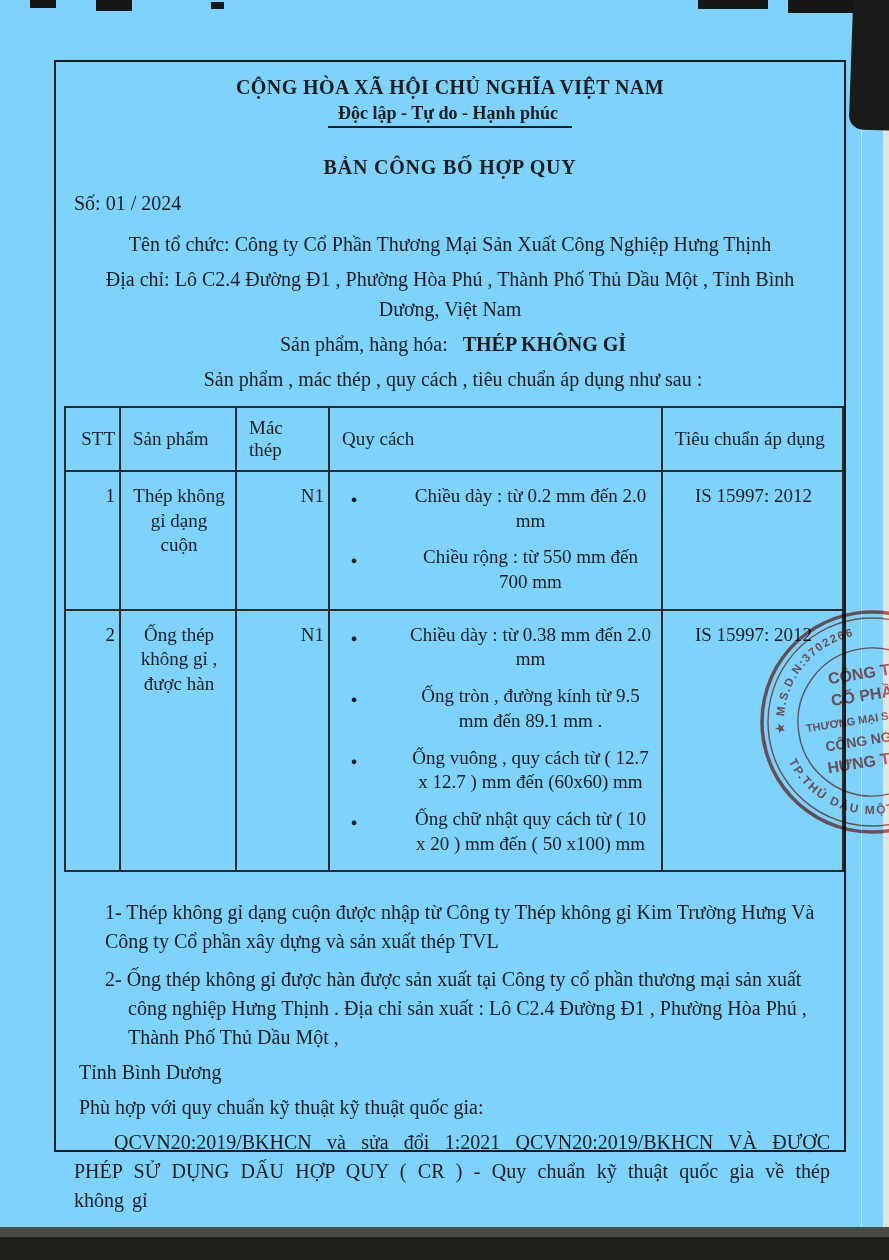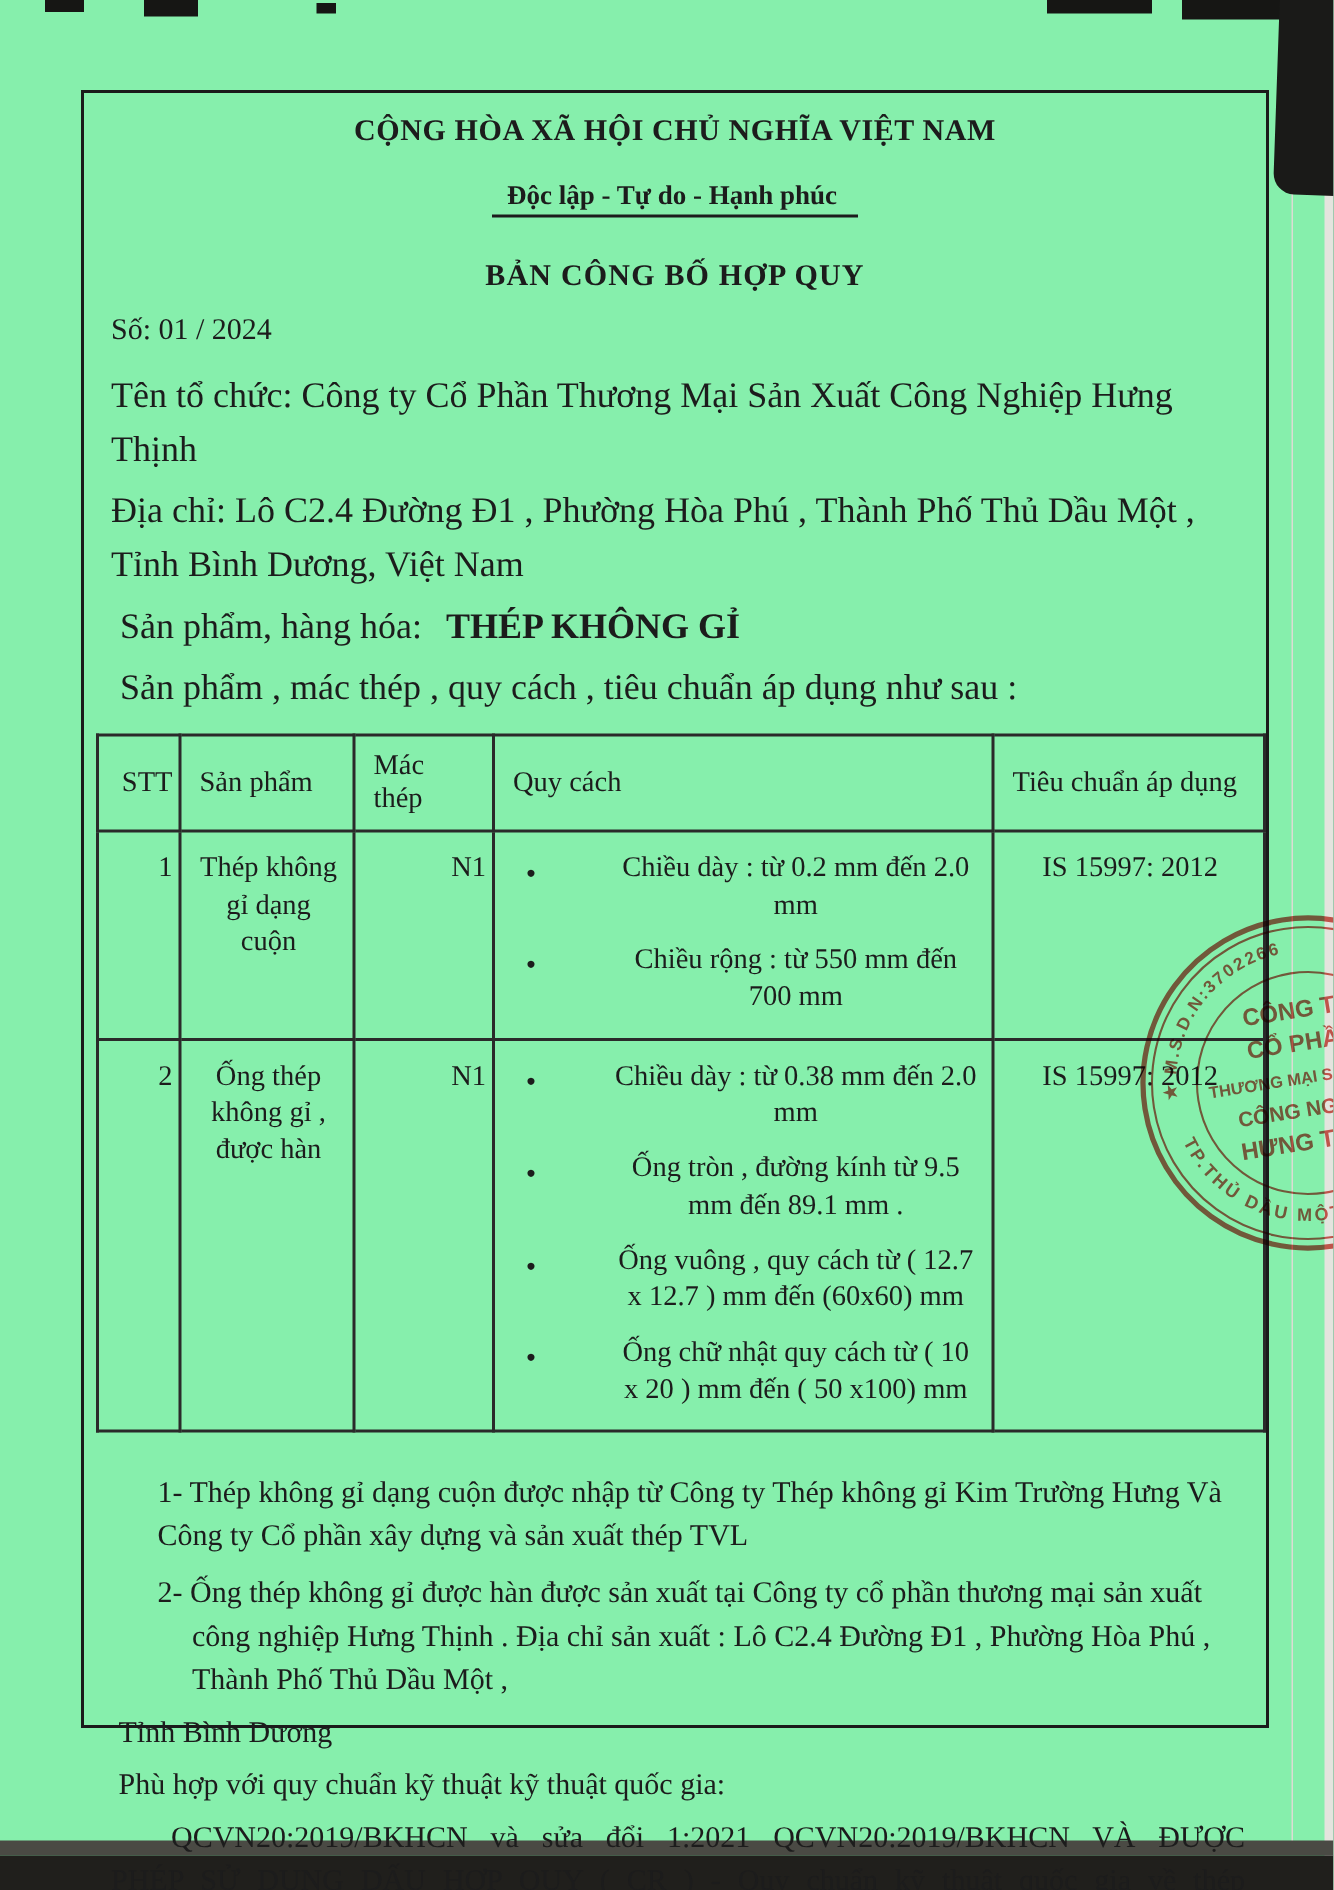--- a/index.html
+++ b/index.html
@@ -1,43 +1,43 @@
 <!DOCTYPE html>
 <html><head>
 <meta charset="utf-8">
 <style>
   * { margin:0; padding:0; box-sizing:border-box; }
   body { background:#777; font-family:"Liberation Serif", serif; }
   .page {
     position:relative; width:889px; height:1260px; margin:0 auto;
-    background:#86efac; overflow:hidden; color:#1c1c1c;
+    background:#7dd3fc; overflow:hidden; color:#1c1c1c;
   }
 
   
   .artifact { position:absolute; background:#161614; }
   .edge-right-strip { position:absolute; right:0; top:0; width:6px; height:1260px; background:#e4e4de; }
   .edge-line { position:absolute; left:861px; top:0; width:1px; height:1235px; background:#dcdcd4; }
   .corner-tr { position:absolute; left:851px; top:-6px; width:44px; height:136px; background:#1a1a18; border-bottom-left-radius:14px; transform:rotate(2deg); }
   .band-bottom-1 { position:absolute; left:0; top:1227px; width:889px; height:10px; background:#4a4a44; }
   .band-bottom-2 { position:absolute; left:0; top:1237px; width:889px; height:23px; background:#201f1c; }
 
   
   .doc {
     position:absolute; left:54px; top:60px; width:792px; height:1092px;
     border:2px solid #1b1b1b; padding:14px 18px 0 18px;
   }
 
   .nh1 { text-align:center; font-weight:bold; font-size:20px; letter-spacing:0.4px; }
-  .nh2wrap { text-align:center; margin-top:21px; }
+  .nh2wrap { text-align:center; margin-top:4px; }
   .nh2 { display:inline-block; font-weight:bold; font-size:18px; border-bottom:2px solid #1c1c1c; padding:0 14px 2px 10px; }
 
   .doc-title { text-align:center; margin-top:28px; font-family:Liberation Serif, serif; font-weight:bold; font-size:20px; letter-spacing:0.8px; }
   .doc-number { text-align:left; margin-top:13px; font-size:20px; }
 
-  .info { margin-top:14px; font-size:24px; line-height:1.5; }
+  .info { margin-top:14px; font-size:20px; line-height:1.5;text-align:center; }
   .info p { margin-top:5px; }
   .info .indent { padding-left:6px; }
   .bold { font-weight:bold;margin-left:10px; }
 
   
   table.spec {
     border-collapse:collapse; margin-left:-10px; margin-top:12px;
     width:778px; table-layout:fixed; font-size:19px;
   }
   table.spec th, table.spec td { border:2px solid #2a2a2a; vertical-align:top;text-align:center; }

